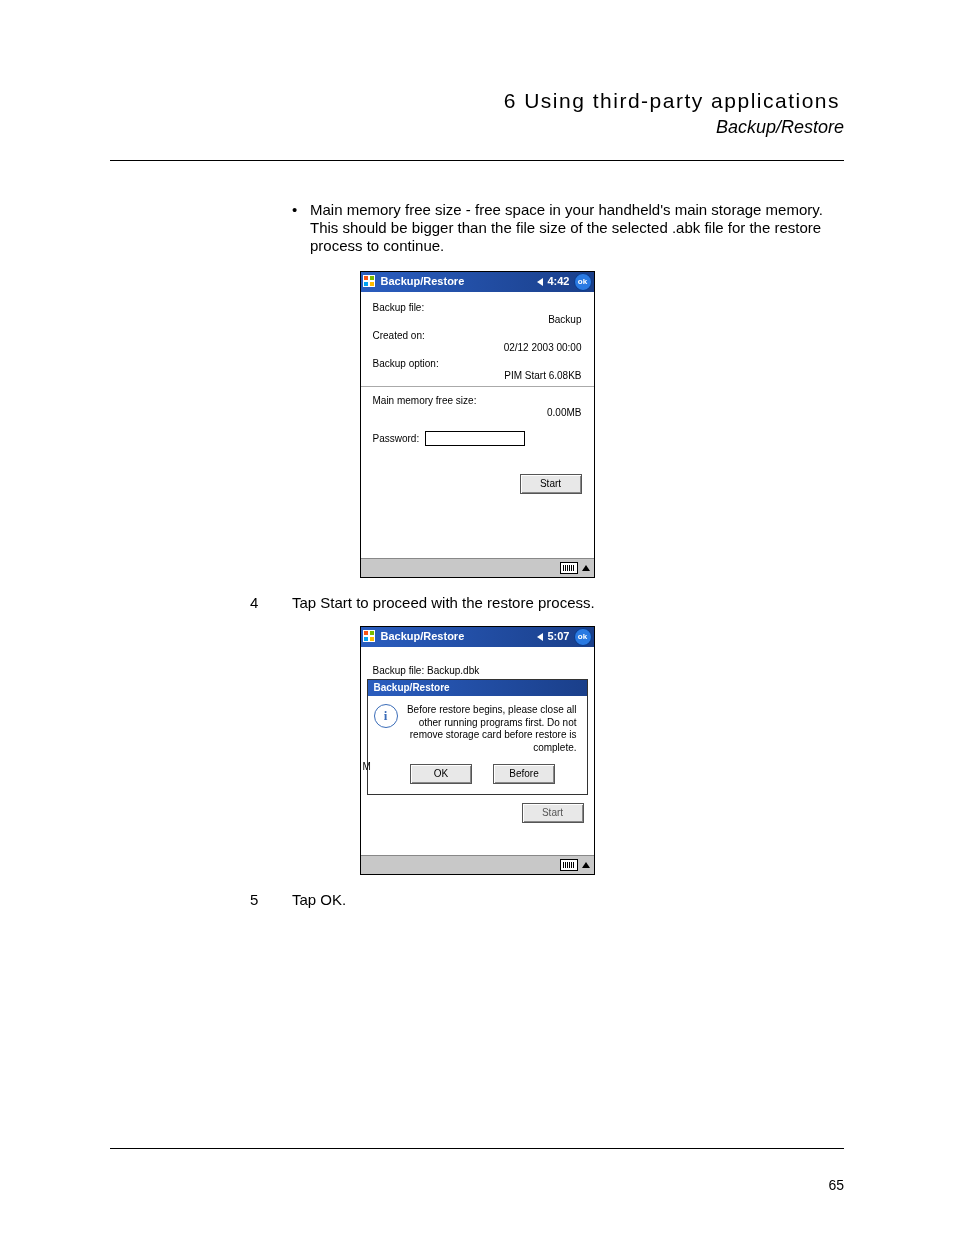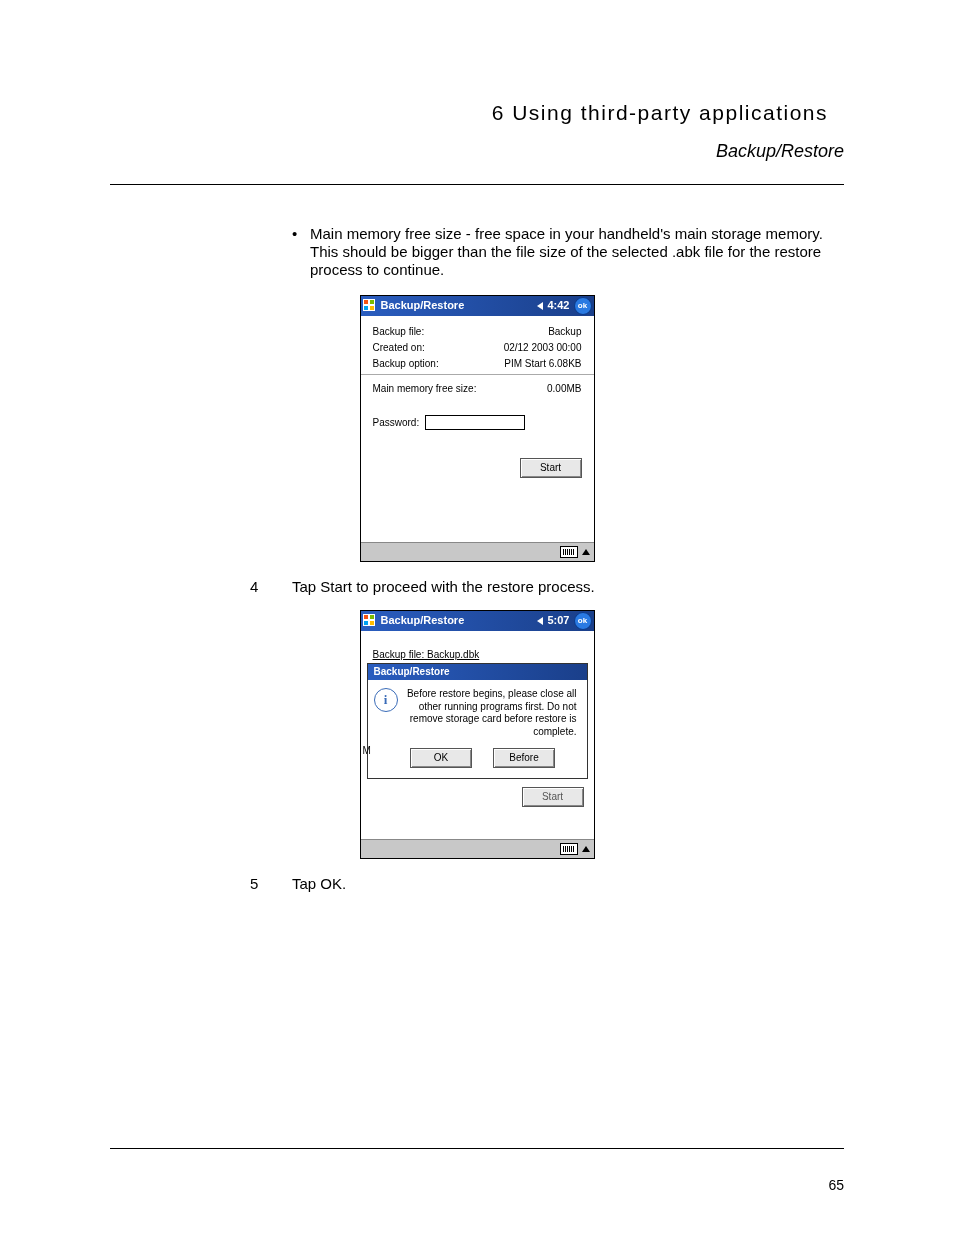--- a/index.html
+++ b/index.html
@@ -16,21 +16,21 @@
     padding: 85px 110px 40px 110px;
   }
   .header-area {
     text-align: right;
     padding-bottom: 10px;
   }
   .chapter-title {
     font-size: 21px;
     letter-spacing: 1.5px;
     font-weight: 400;
-    margin: 16px;
+    margin: 4px;
   }
   .section-subtitle {
     font-size: 18px;
     font-style: italic;
     margin: 2px 0 0 0;
   }
   .header-rule {
     border: none;
     border-top: 1px solid #000;
     margin: 12px 0 40px 0;
@@ -122,31 +122,32 @@
     font-size: 8px; font-weight: bold;
     margin-left: 4px;
   }
   .ppc-body {
     padding: 10px 12px 8px 12px;
   }
   .inforow {
     display: flex;
     justify-content: space-between;
     margin-bottom: 4px;
+    flex-direction: column;
   }
   .inforow .lbl { }
   .inforow .val { text-align: right; }
   .sep-line {
     border-top: 1px solid #aaa;
     margin: 4px -12px 8px -12px;
   }
   .pwd-row {
     display: flex;
     align-items: center;
-    margin-top: 20px;
+    margin-top: 12px;
   }
   .pwd-input {
     width: 100px;
     height: 15px;
     border: 1px solid #000;
     margin-left: 6px;
     display: inline-block;
     box-sizing: border-box;
   }
   .start-row {
@@ -186,21 +187,20 @@
     border-right: 4px solid transparent;
     border-bottom: 6px solid #000;
   }
   
   .ppc2-body {
     padding: 8px 0 4px 0;
     position: relative;
   }
   .ppc2-backtxt {
     padding: 10px 12px 2px 12px;
-    text-decoration: underline;
   }
   .dlg {
     margin: 0 6px;
     border: 1px solid #333;
     background: #fff;
   }
   .dlg-title {
     height: 16px;
     background: linear-gradient(to right, #2a5dbf, #1a3f8a);
     color: #fff; font-weight: bold; font-size: 10px;

